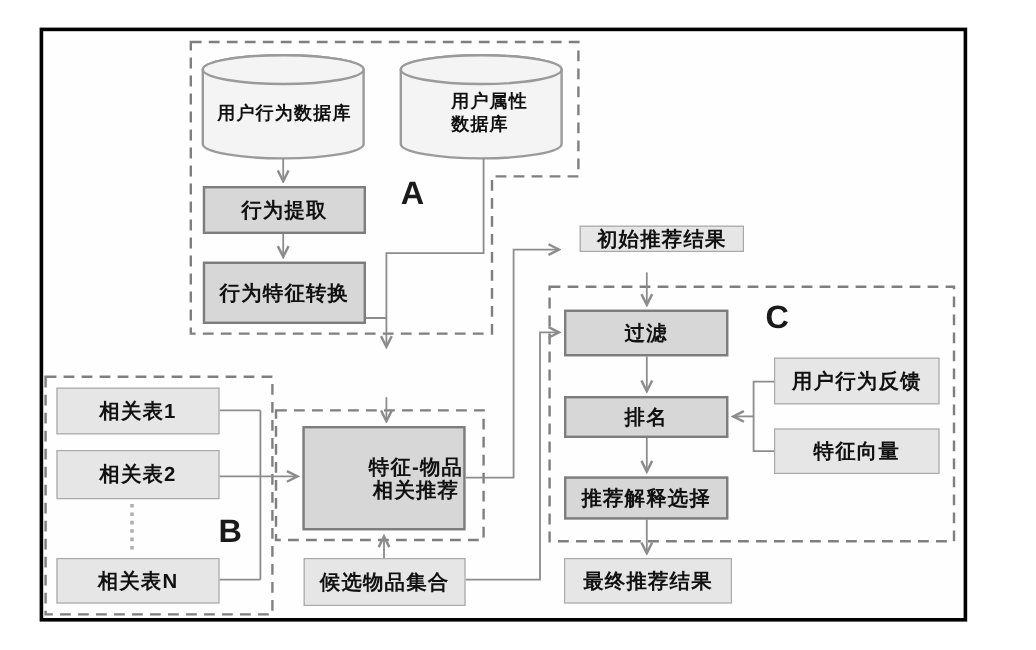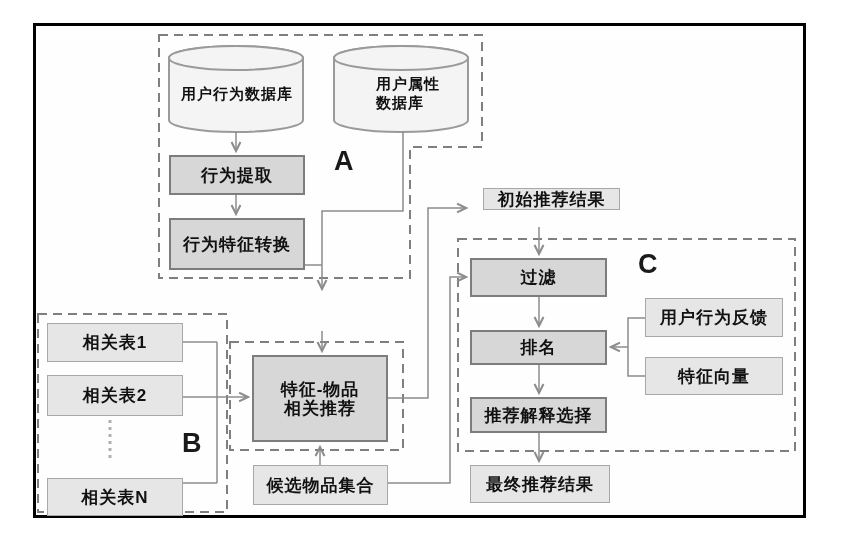--- a/index.html
+++ b/index.html
@@ -72,23 +72,23 @@
 
   <div class="group-label" style="left:334px;top:146px;">A</div>
   <div class="group-label" style="left:182px;top:428px;">B</div>
   <div class="group-label" style="left:638px;top:249px;">C</div>
 
   <div class="node dark" style="left:169px;top:155px;width:136px;height:40px;">行为提取</div>
   <div class="node dark" style="left:169px;top:218px;width:136px;height:52px;">行为特征转换</div>
 
   <div class="node light" style="left:47px;top:323px;width:136px;height:39px;">相关表1</div>
   <div class="node light" style="left:47px;top:375px;width:136px;height:41px;">相关表2</div>
-  <div class="node light" style="left:47px;top:465px;width:136px;height:38px;margin-top:13px;">相关表N</div>
+  <div class="node light" style="left:47px;top:465px;width:136px;height:38px;">相关表N</div>
 
-  <div class="node dark" style="left:252px;top:355px;width:136px;height:87px;">
+  <div class="node dark" style="left:252px;top:355px;width:136px;height:87px;justify-content:flex-end;">
     <div>
       <div>特征-物品</div>
       <div>相关推荐</div>
     </div>
   </div>
 
   <div class="node light" style="left:253px;top:465px;width:135px;height:40px;">候选物品集合</div>
 
   <div class="node light" style="left:470px;top:188px;width:137px;height:22px;margin-left:13px;">初始推荐结果</div>
   <div class="node dark" style="left:470px;top:258px;width:137px;height:39px;">过滤</div>

